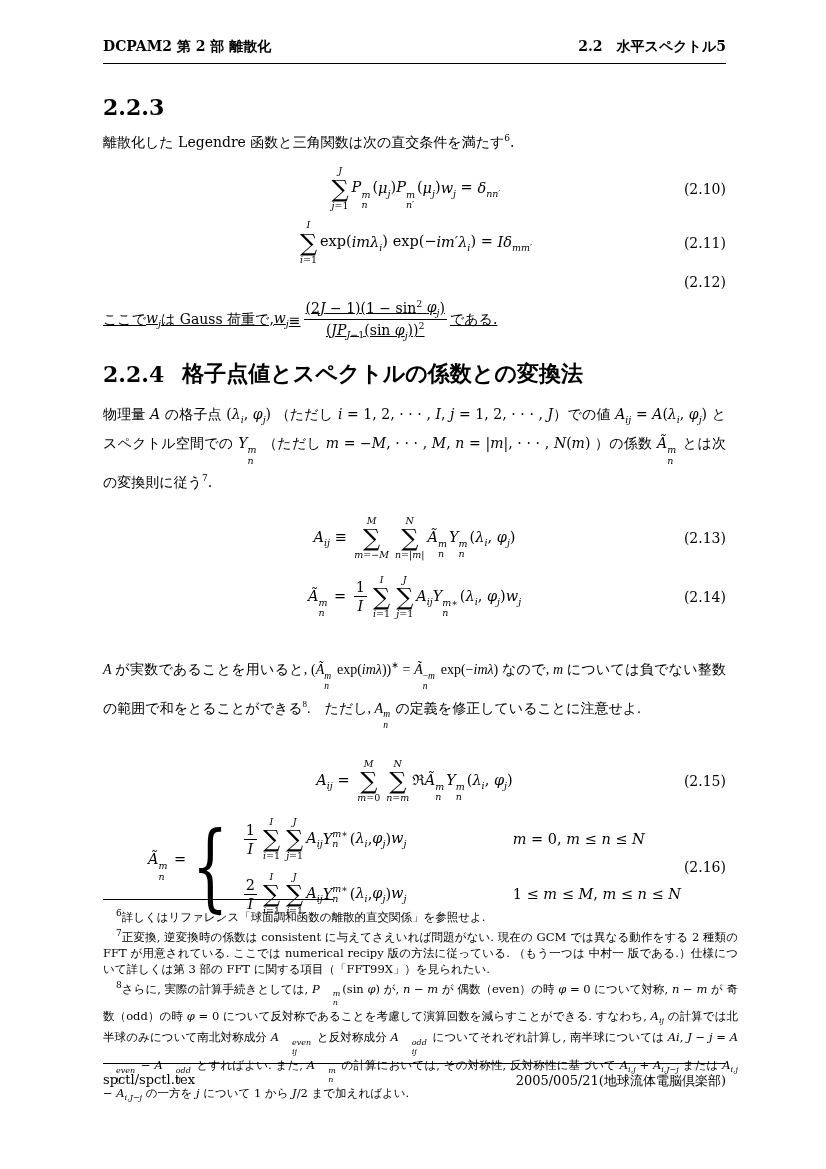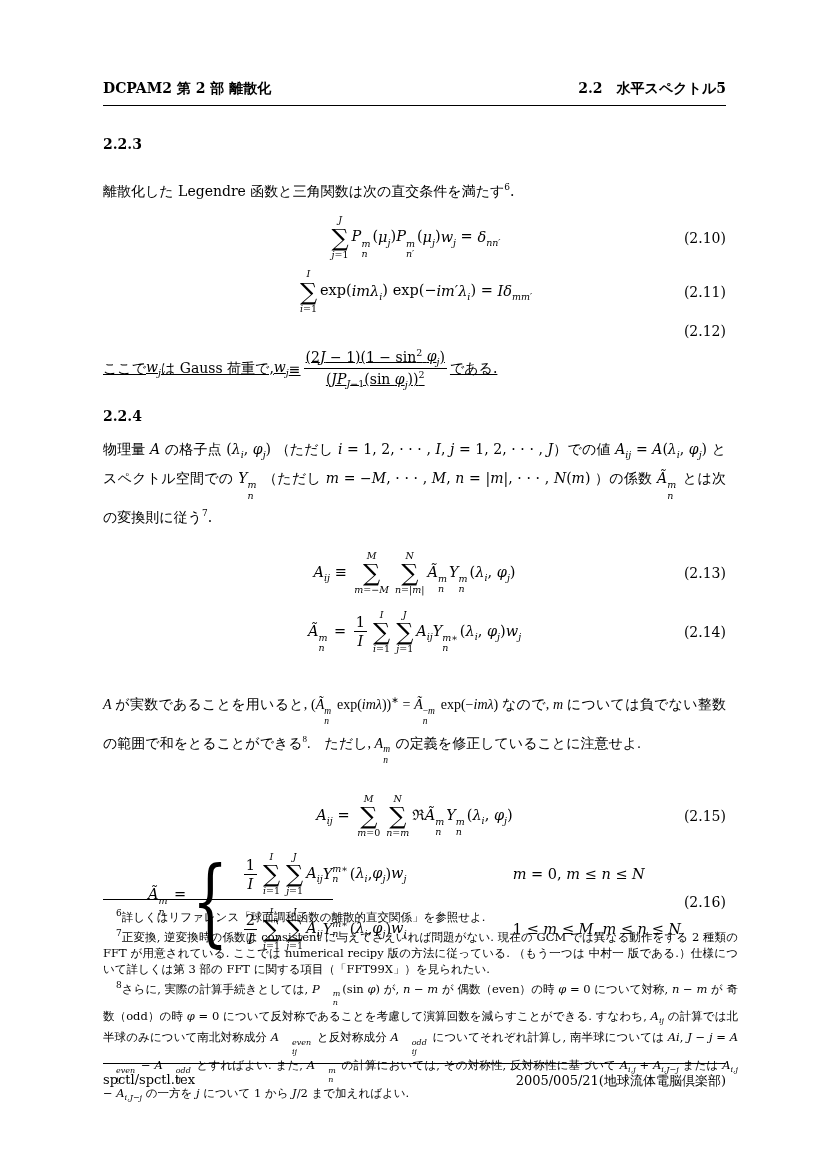--- a/index.html
+++ b/index.html
@@ -4,32 +4,32 @@
 <style>
   html,body { margin:0; padding:0; }
   body {
     width:826px; height:1169px; background:#ffffff; position:relative;
     font-family:"DejaVu Serif","Liberation Serif",serif; color:#000;
     -webkit-font-smoothing:antialiased;
   }
   .page { position:absolute; inset:0; padding:0 100px 0 103px; box-sizing:border-box; }
 
   
-  .hdr { margin-top:80px; display:flex; justify-content:space-between; align-items:baseline;
+  .hdr { margin-top:38px; display:flex; justify-content:space-between; align-items:baseline;
          font-weight:bold; font-size:14px; border-bottom:1.4px solid #000; padding-bottom:7px; }
   .hdr-right { display:flex; }
 
   
-  .sec { margin-top:30px; font-size:14px; font-weight:bold; display:flex;align-items:center; }
+  .sec { margin-top:30px; font-size:22px; font-weight:bold; display:flex;align-items:center; }
   .sec .no { margin-right:18px; }
   .sec2 { margin-top:16px; }
 
   
   .para { font-size:14px; line-height:25px; text-align:justify; }
-  .p1 { margin-top:23px; }
+  .p1 { margin-top:6px; }
   .p2 { margin-top:13px; }
   .p3 { margin-top:30px;font-family:Liberation Serif, serif; }
   .para sup, .fn sup { font-size:9px; }
 
   
   .eq { position:relative; display:flex; justify-content:center; align-items:center;
         font-size:14.5px; }
   .eqno { position:absolute; right:0; top:50%; transform:translateY(-50%); font-size:14px; }
   .eq210 { margin-top:10px; min-height:48px; }
   .eq211 { margin-top:6px; min-height:48px; }
@@ -123,20 +123,21 @@
     <span class="eqno">(2.12)</span>
   </div>
 
   <div class="wj">ここで <i>w<sub>j</sub></i> は Gauss 荷重で, <i>w<sub>j</sub></i> ≡ <span class="frac">
         <span class="num">(2<i>J</i> − 1)(1 − sin<sup>2</sup> <i>φ<sub>j</sub></i>)</span>
         <span class="den">(<i>JP</i><sub><i>J</i>−1</sub>(sin <i>φ<sub>j</sub></i>))<sup>2</sup></span>
       </span> である.</div>
 
   <div class="sec sec2">
     <span class="no">2.2.4</span>
+    <span>格子点値とスペクトルの係数との変換法</span>
   </div>
 
   <div class="para p2">物理量 <i>A</i> の格子点 (<i>λ<sub>i</sub></i>, <i>φ<sub>j</sub></i>) （ただし <i>i</i> = 1, 2, · · · , <i>I</i>, <i>j</i> = 1, 2, · · · , <i>J</i>）での値 <i>A<sub>ij</sub></i> = <i>A</i>(<i>λ<sub>i</sub></i>, <i>φ<sub>j</sub></i>) とスペクトル空間での <i>Y</i><span class="ss">
         <span class="t"><i>m</i></span>
         <span class="b"><i>n</i></span>
       </span> （ただし <i>m</i> = −<i>M</i>, · · · , <i>M</i>, <i>n</i> = |<i>m</i>|, · · · , <i>N</i>(<i>m</i>) ）の係数 <i>Ã</i><span class="ss">
         <span class="t"><i>m</i></span>
         <span class="b"><i>n</i></span>
       </span> とは次の変換則に従う<sup>7</sup>.</div>
 

